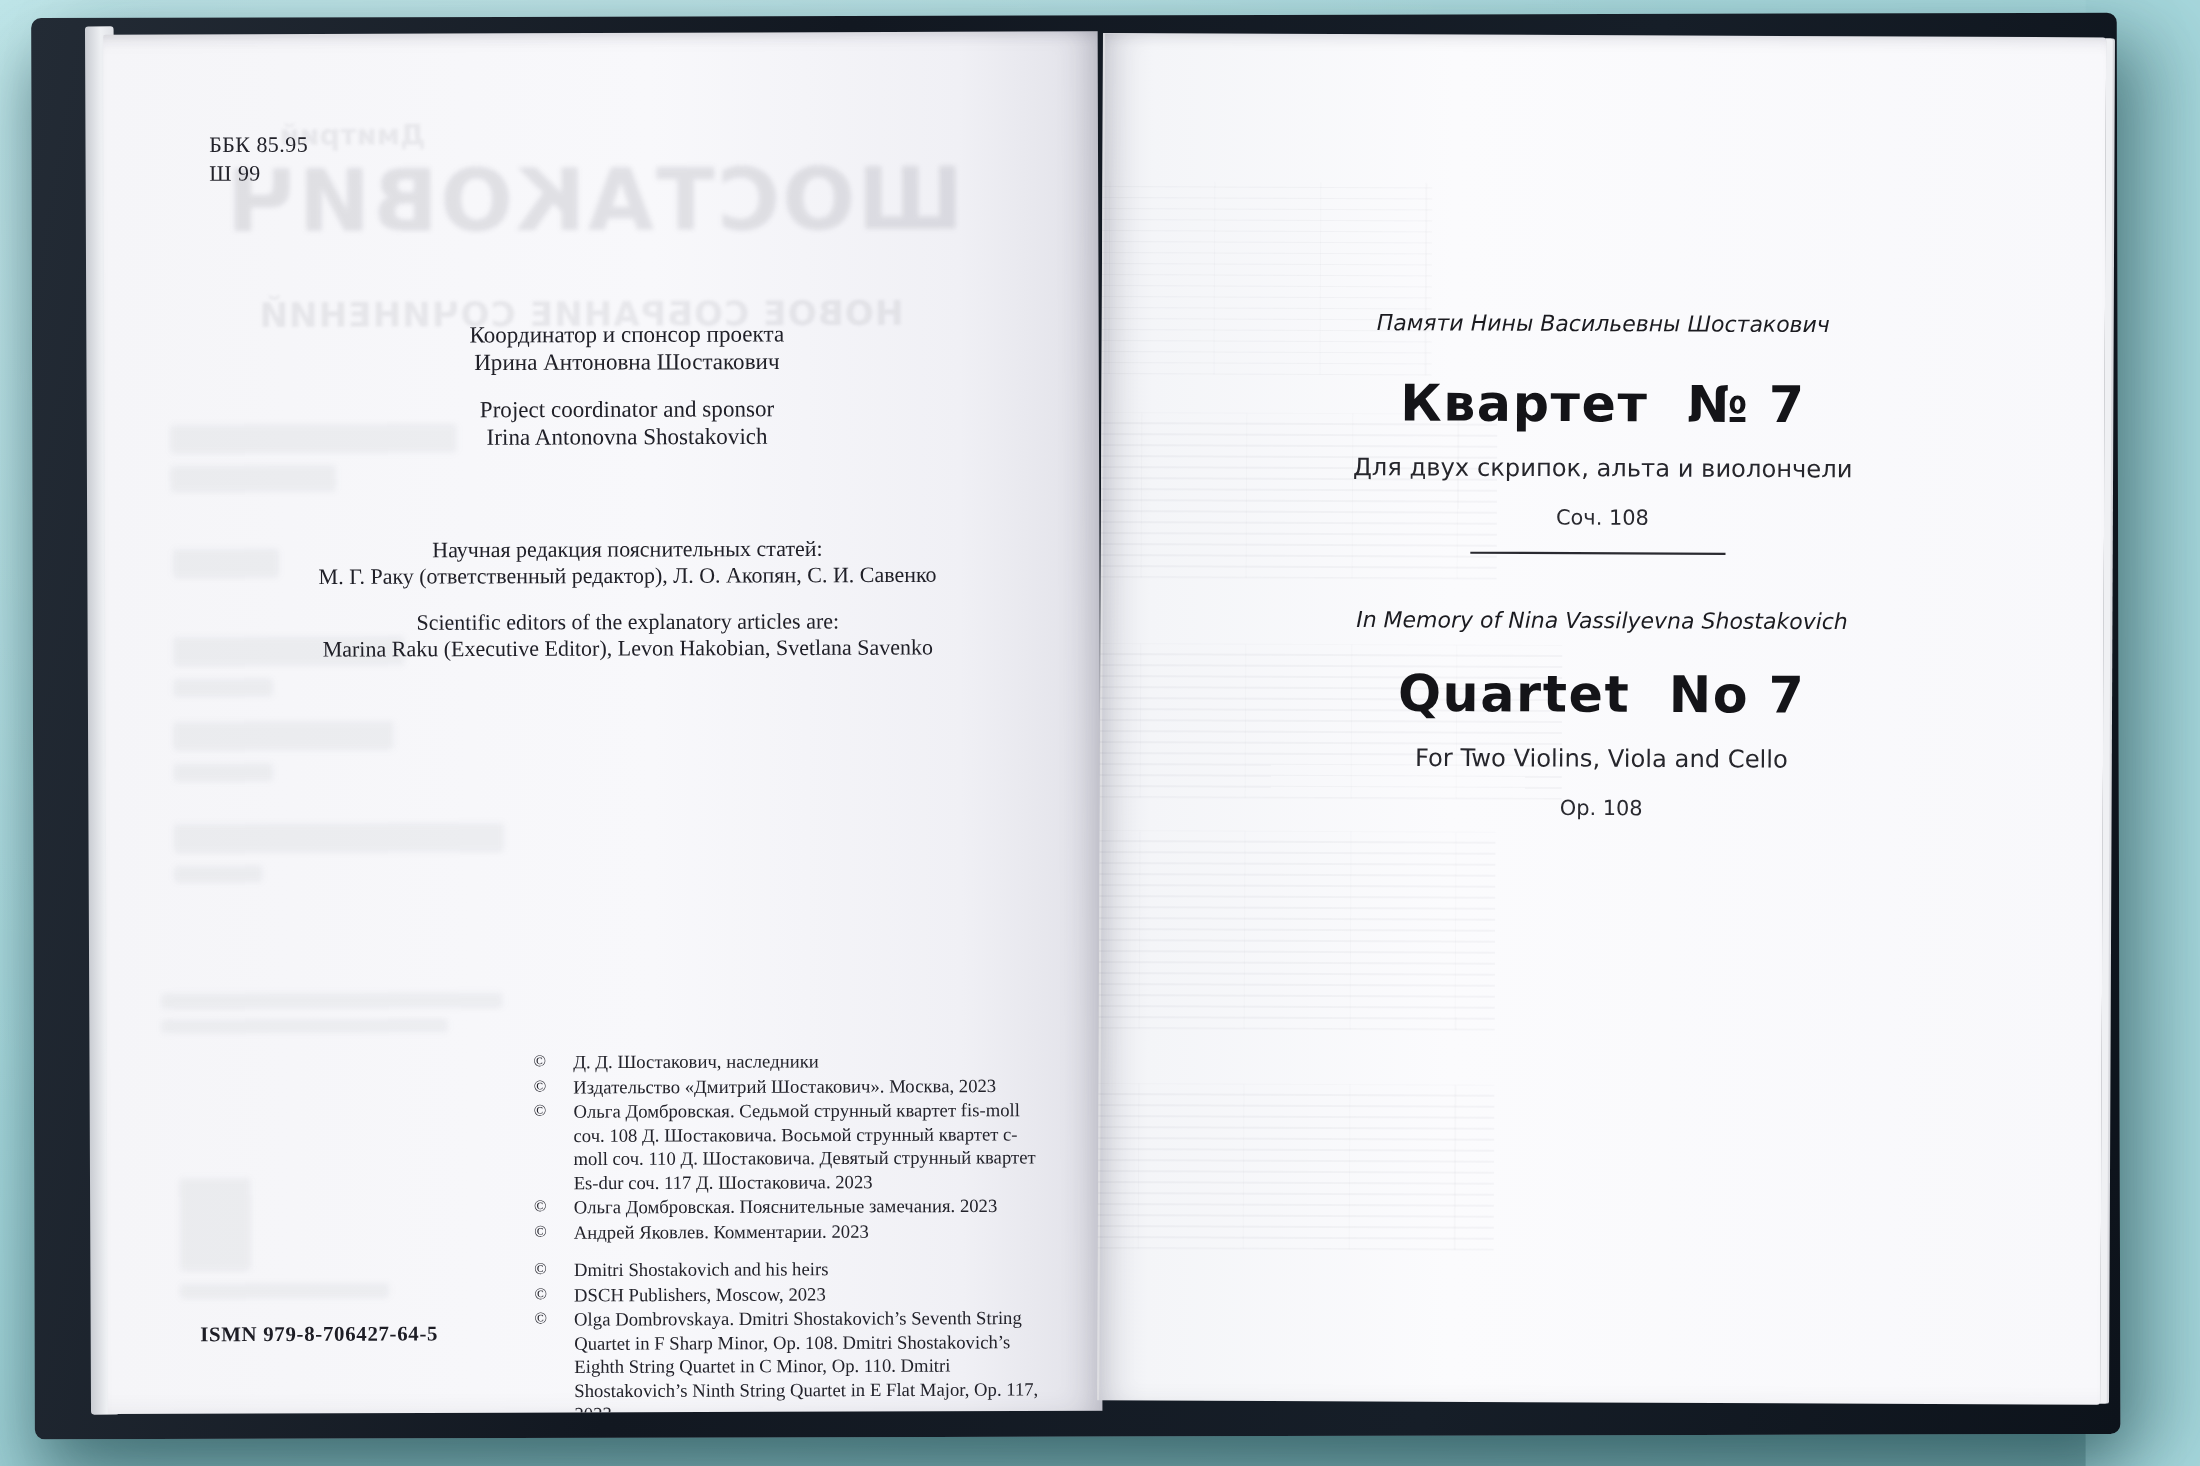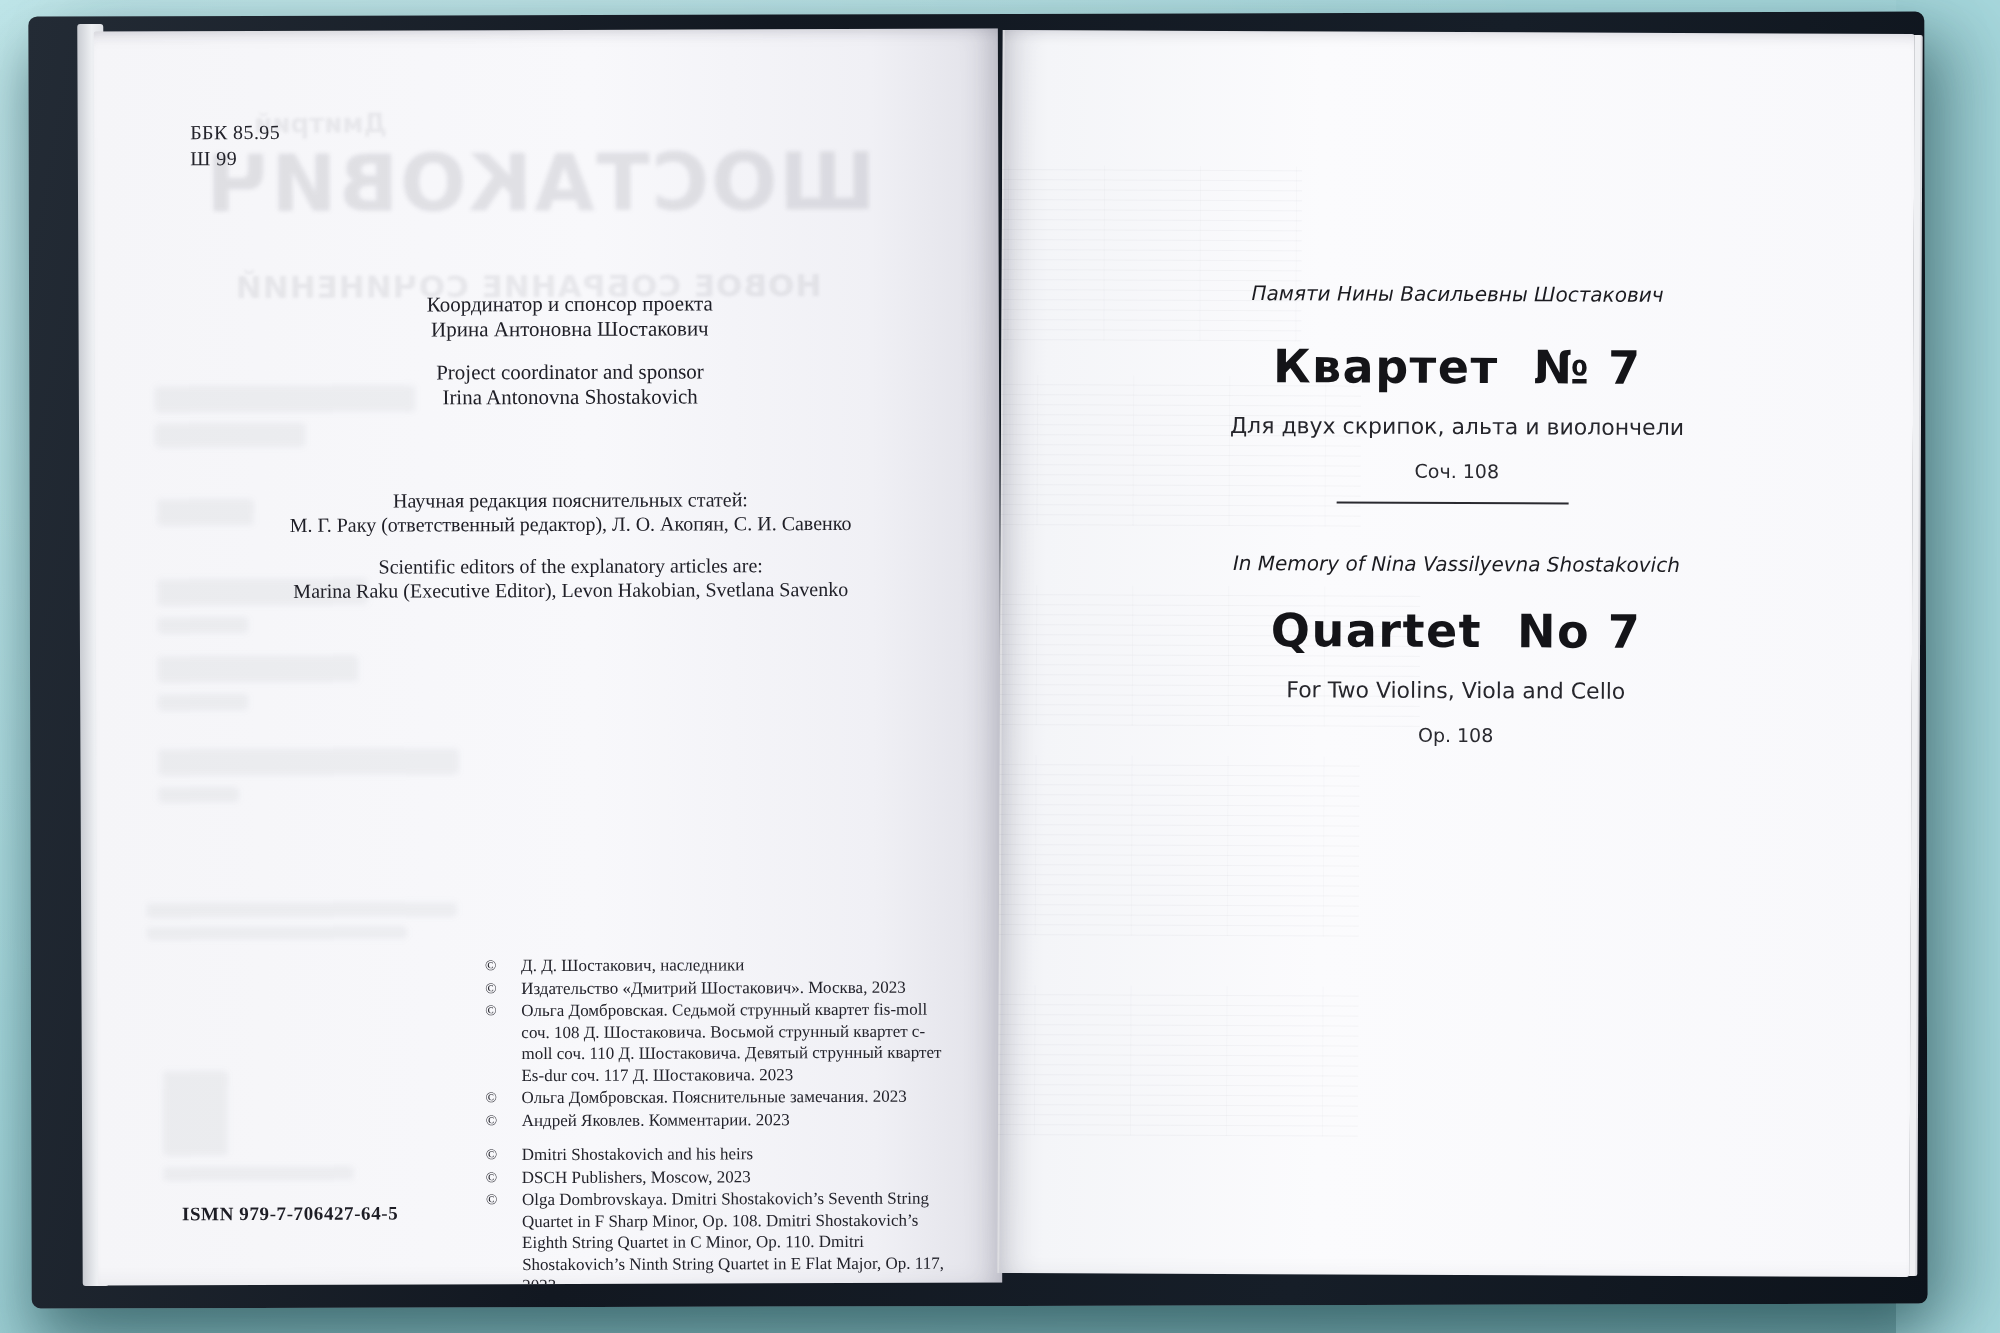--- a/index.html
+++ b/index.html
@@ -168,21 +168,21 @@
           <span class="c-txt">DSCH Publishers, Moscow, 2023</span>
           </li>
         <li>
           <span class="c-sym">©</span>
           <span class="c-txt">Olga Dombrovskaya. Dmitri Shostakovich’s Seventh String Quartet in F Sharp Minor, Op. 108. Dmitri Shostakovich’s Eighth String Quartet in C Minor, Op. 110. Dmitri Shostakovich’s Ninth String Quartet in E Flat Major, Op. 117, 2023</span>
           </li>
 
       </ol>
     </div>
 
-    <div class="ismn">ISMN 979-7-706427-64-5</div>
+    <div class="ismn">ISMN 979-8-706427-64-5</div>
   </div>
 
   <div class="page page-right">
 
     <div class="staff" style="left:-90px;top:135px;width:390px;height:175px"></div>
     <div class="staff" style="left:-60px;top:345px;width:420px;height:150px"></div>
     <div class="staff" style="left:-60px;top:555px;width:480px;height:140px"></div>
     <div class="staff" style="left:-60px;top:725px;width:420px;height:180px"></div>
     <div class="staff" style="left:-60px;top:955px;width:420px;height:150px"></div>
 

